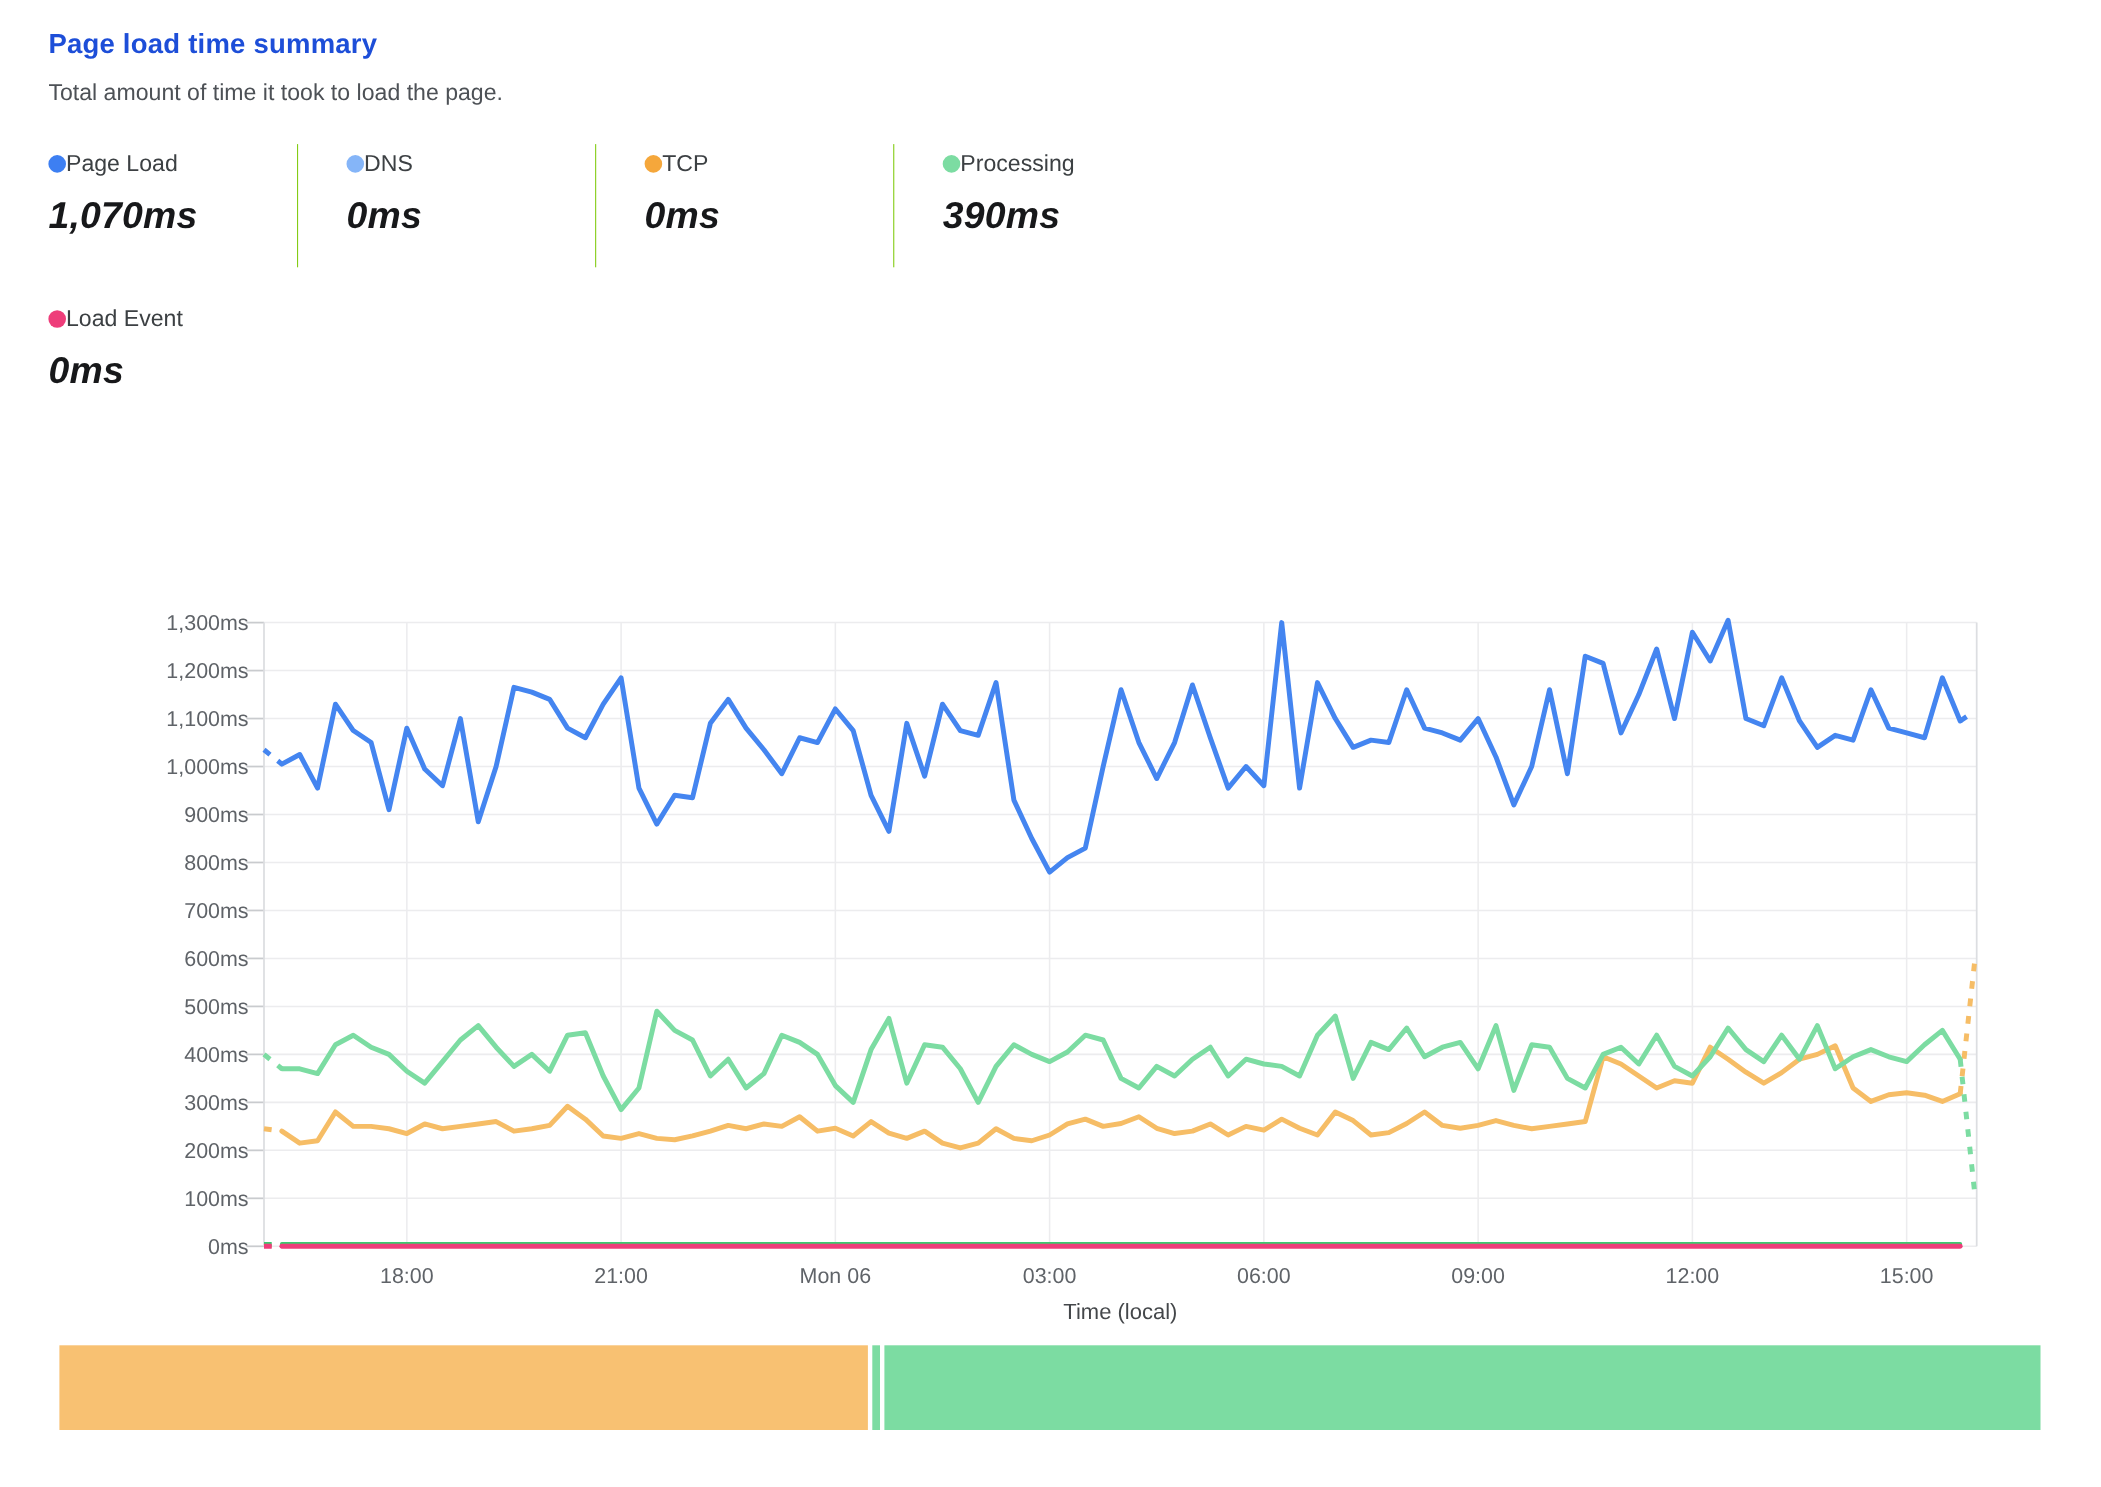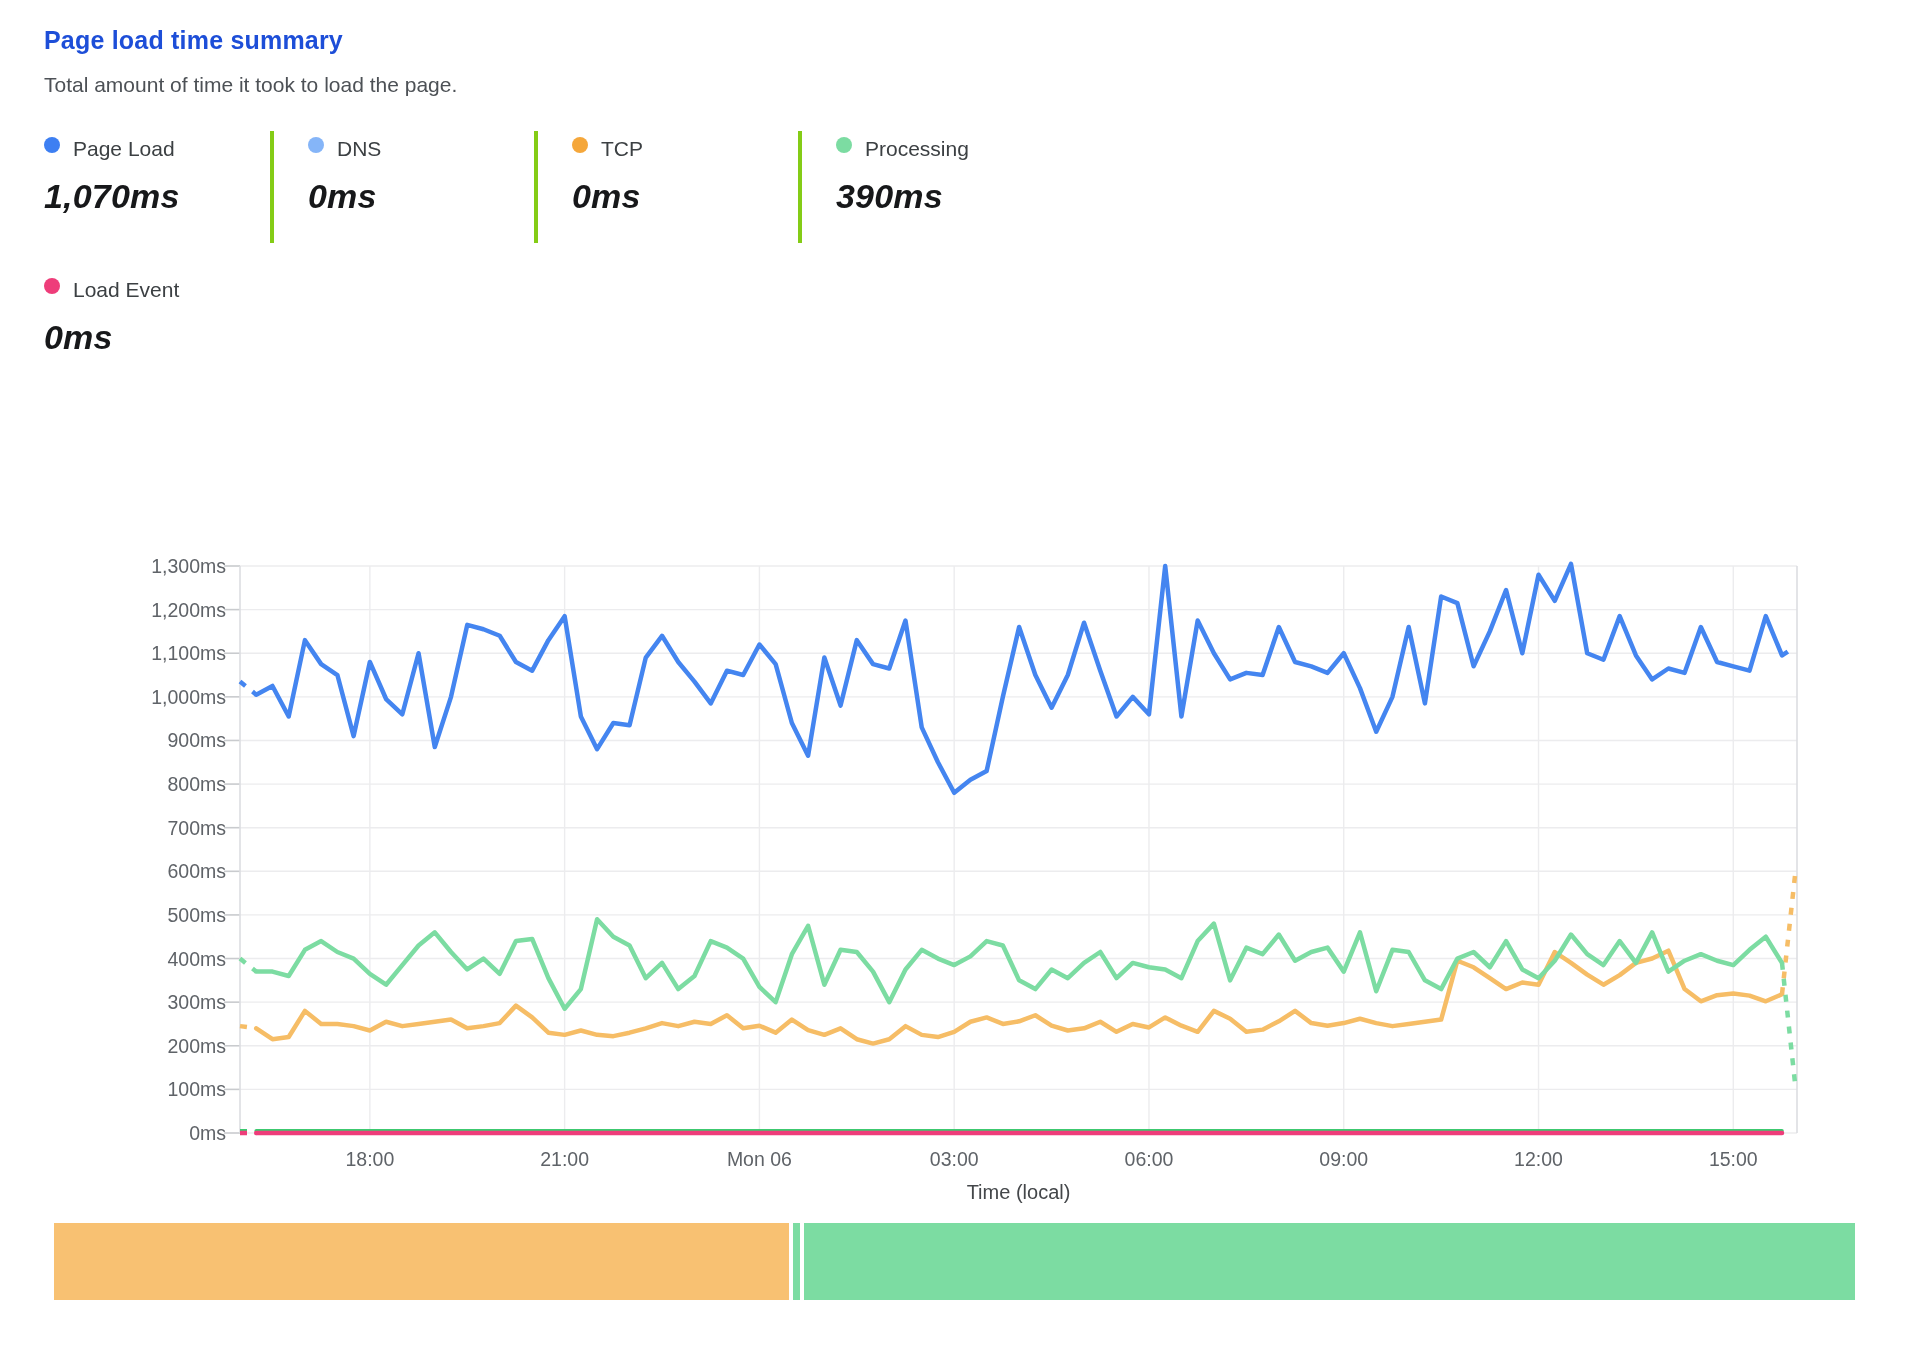--- a/index.html
+++ b/index.html
@@ -14,22 +14,22 @@
     font-size:25px;font-weight:700;color:#1d4ed8;letter-spacing:.2px;
   }
   .page-subtitle{
     position:absolute;left:44px;top:73px;
     font-size:21px;font-weight:400;color:#4d5156;
   }
   .metrics-row{
     position:absolute;left:44px;top:131px;display:flex;align-items:stretch;
   }
   .metric{width:226px;min-height:112px;}
-  .metric + .metric{border-left:4px solid #84cc16;padding-left:34px;}
-  .metric-head{display:flex;gap:13px;margin-top:6px;}
+  .metric + .metric{border-left:1px solid #84cc16;padding-left:44px;}
+  .metric-head{display:flex;align-items:center;margin-top:6px;}
   .dot{width:16px;height:16px;border-radius:50%;flex:0 0 auto;background:#ccc;}
   .metric-label{font-size:21px;color:#3c4043;}
   .metric-value{font-size:34px;font-weight:700;color:#17181a;margin-top:16px;letter-spacing:.2px;font-style:italic;}
   .secondary-row{position:absolute;left:44px;top:272px;}
   .chart-svg{position:absolute;left:0;top:440px;}
   .bottom-bar{position:absolute;left:0;top:1223px;width:1910px;height:77px;}
   .bar-seg{position:absolute;top:0;height:77px;}
   svg text{font-family:"Liberation Sans","DejaVu Sans",sans-serif;}
 </style>
 </head>

